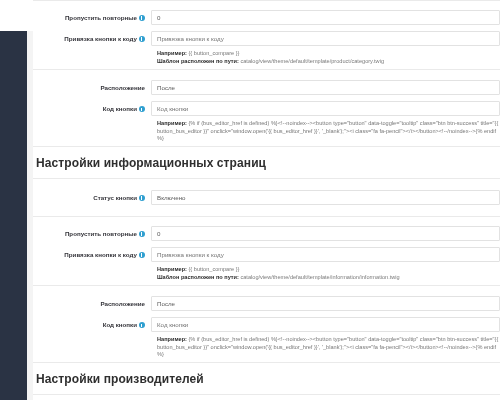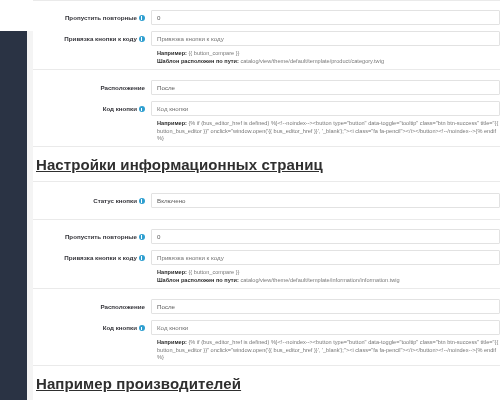--- a/index.html
+++ b/index.html
@@ -24,22 +24,22 @@
   
   .content {
     position: absolute; left: 33px; top: 0; width: 467px; height: 400px;
     background: #ffffff;
   }
 
   .panel { background: #ffffff; border-bottom: 1px solid #eaeaea; }
   .panel-top-line { border-top: 1px solid #eaeaea; }
 
   .section-title {
-    font-size: 15px; font-weight: bold; color: #2f2f2f;
-    padding: 9px 0 8px 3px; letter-spacing: .1px; text-decoration: underline;
+    font-size: 12px; font-weight: bold; color: #2f2f2f;
+    padding: 9px 0 8px 3px; letter-spacing: .1px;
   }
 
   .row { display: flex; align-items: center; padding: 3px 0; }
   .row-label {
     width: 118px; flex: none; text-align: right; padding-right: 6px;
     font-size: 6.2px; font-weight: bold; color: #34343a;
     line-height: 9px; white-space: nowrap;
   }
   .help-icon {
     display: inline-block; width: 6px; height: 6px; border-radius: 50%;
@@ -203,21 +203,21 @@
           </div>
         </div>
         <div class="hint">
           <b>Например:</b>
           <span class="code">{% if (bus_editor_href is defined) %}&lt;!--noindex--&gt;&lt;button type="button" data-toggle="tooltip" class="btn btn-success" title="{{ button_bus_editor }}" onclick="window.open('{{ bus_editor_href }}',</span>
           <span class="code">'_blank');"&gt;&lt;i class="fa fa-pencil"&gt;&lt;/i&gt;&lt;/button&gt;&lt;!--/noindex--&gt;{% endif %}</span>
         </div>
       </div>
     </div>
 
-    <div class="section-title">Например производителей</div>
+    <div class="section-title">Настройки производителей</div>
 
     <div class="panel panel-top-line">
       <div class="block" style="padding:8px 0 8px 0;">
         <div class="row">
           
           
         </div>
       </div>
     </div>
 

